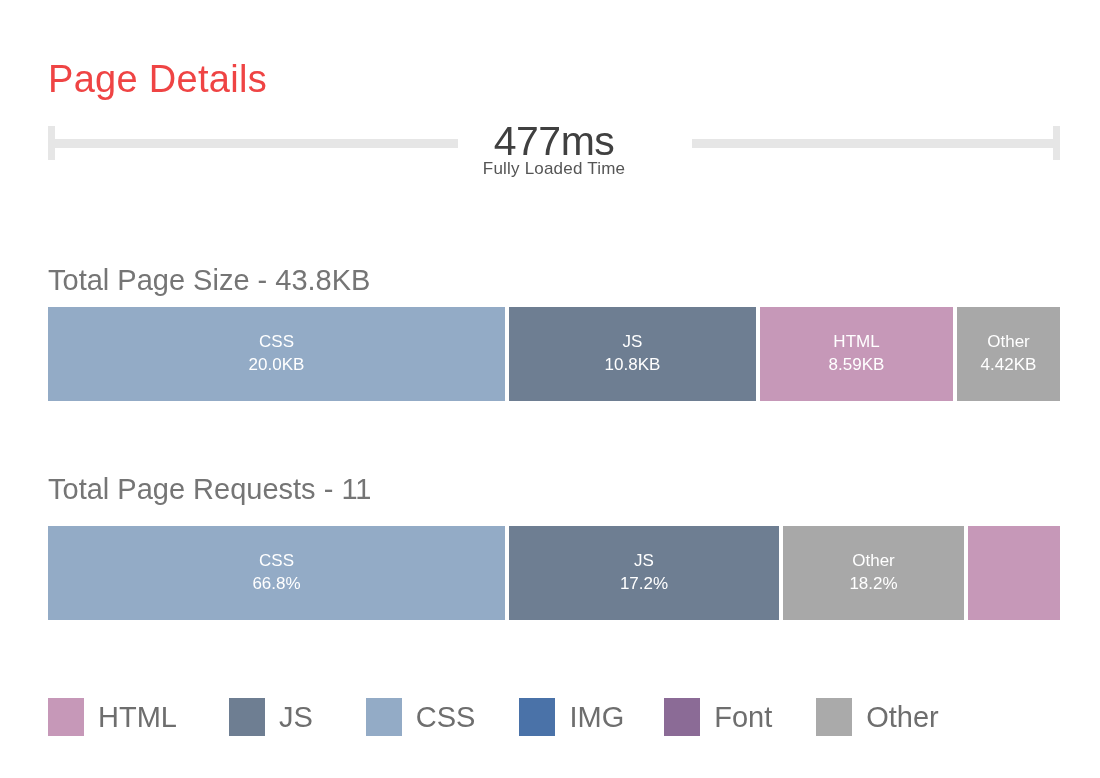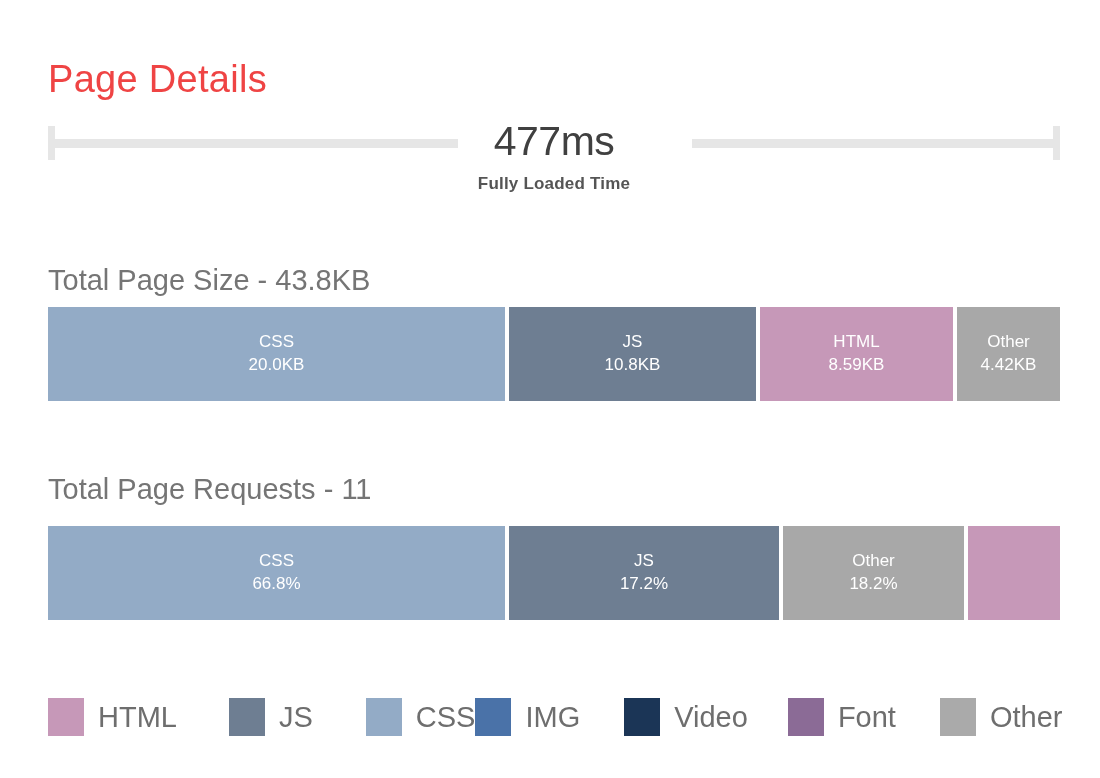--- a/index.html
+++ b/index.html
@@ -60,24 +60,24 @@
     text-align: center;
     font-size: 41px;
     color: #404040;
     letter-spacing: -0.5px;
     white-space: nowrap;
   }
   .tl-caption {
     position: absolute;
     left: 0;
     right: 0;
-    top: 48px;
+    top: 33px;
     text-align: center;
     font-size: 17px;
-    font-weight: bold;
+    font-weight: normal;
     color: #555555;
     letter-spacing: 0.2px;
   }
 
   
   .section-title {
     position: absolute;
     left: 48px;
     font-size: 29px;
     color: #757575;
@@ -201,27 +201,23 @@
       <span class="legend-label">HTML</span>
     </div>
     <div class="legend-item" style="margin-left: 52px;">
       <span class="legend-swatch" style="background: rgb(110, 126, 146);"></span>
       <span class="legend-label">JS</span>
     </div>
     <div class="legend-item" style="margin-left: 53px;">
       <span class="legend-swatch" style="background: rgb(147, 171, 198);"></span>
       <span class="legend-label">CSS</span>
     </div>
-    <div class="legend-item" style="">
+    <div class="legend-item" style="margin-left: 44px;">
       <span class="legend-swatch" style="background: rgb(74, 114, 168);"></span>
       <span class="legend-label">IMG</span>
-    </div>
-    <div class="legend-item" style="margin-left: 44px;">
-      <span class="legend-swatch" style="background: rgb(27, 53, 86);"></span>
-      <span class="legend-label">Video</span>
     </div>
     <div class="legend-item" style="margin-left: 40px;">
       <span class="legend-swatch" style="background: rgb(139, 107, 150);"></span>
       <span class="legend-label">Font</span>
     </div>
     <div class="legend-item" style="margin-left: 44px;">
       <span class="legend-swatch" style="background: rgb(170, 170, 170);"></span>
       <span class="legend-label">Other</span>
     </div>
   </div>

